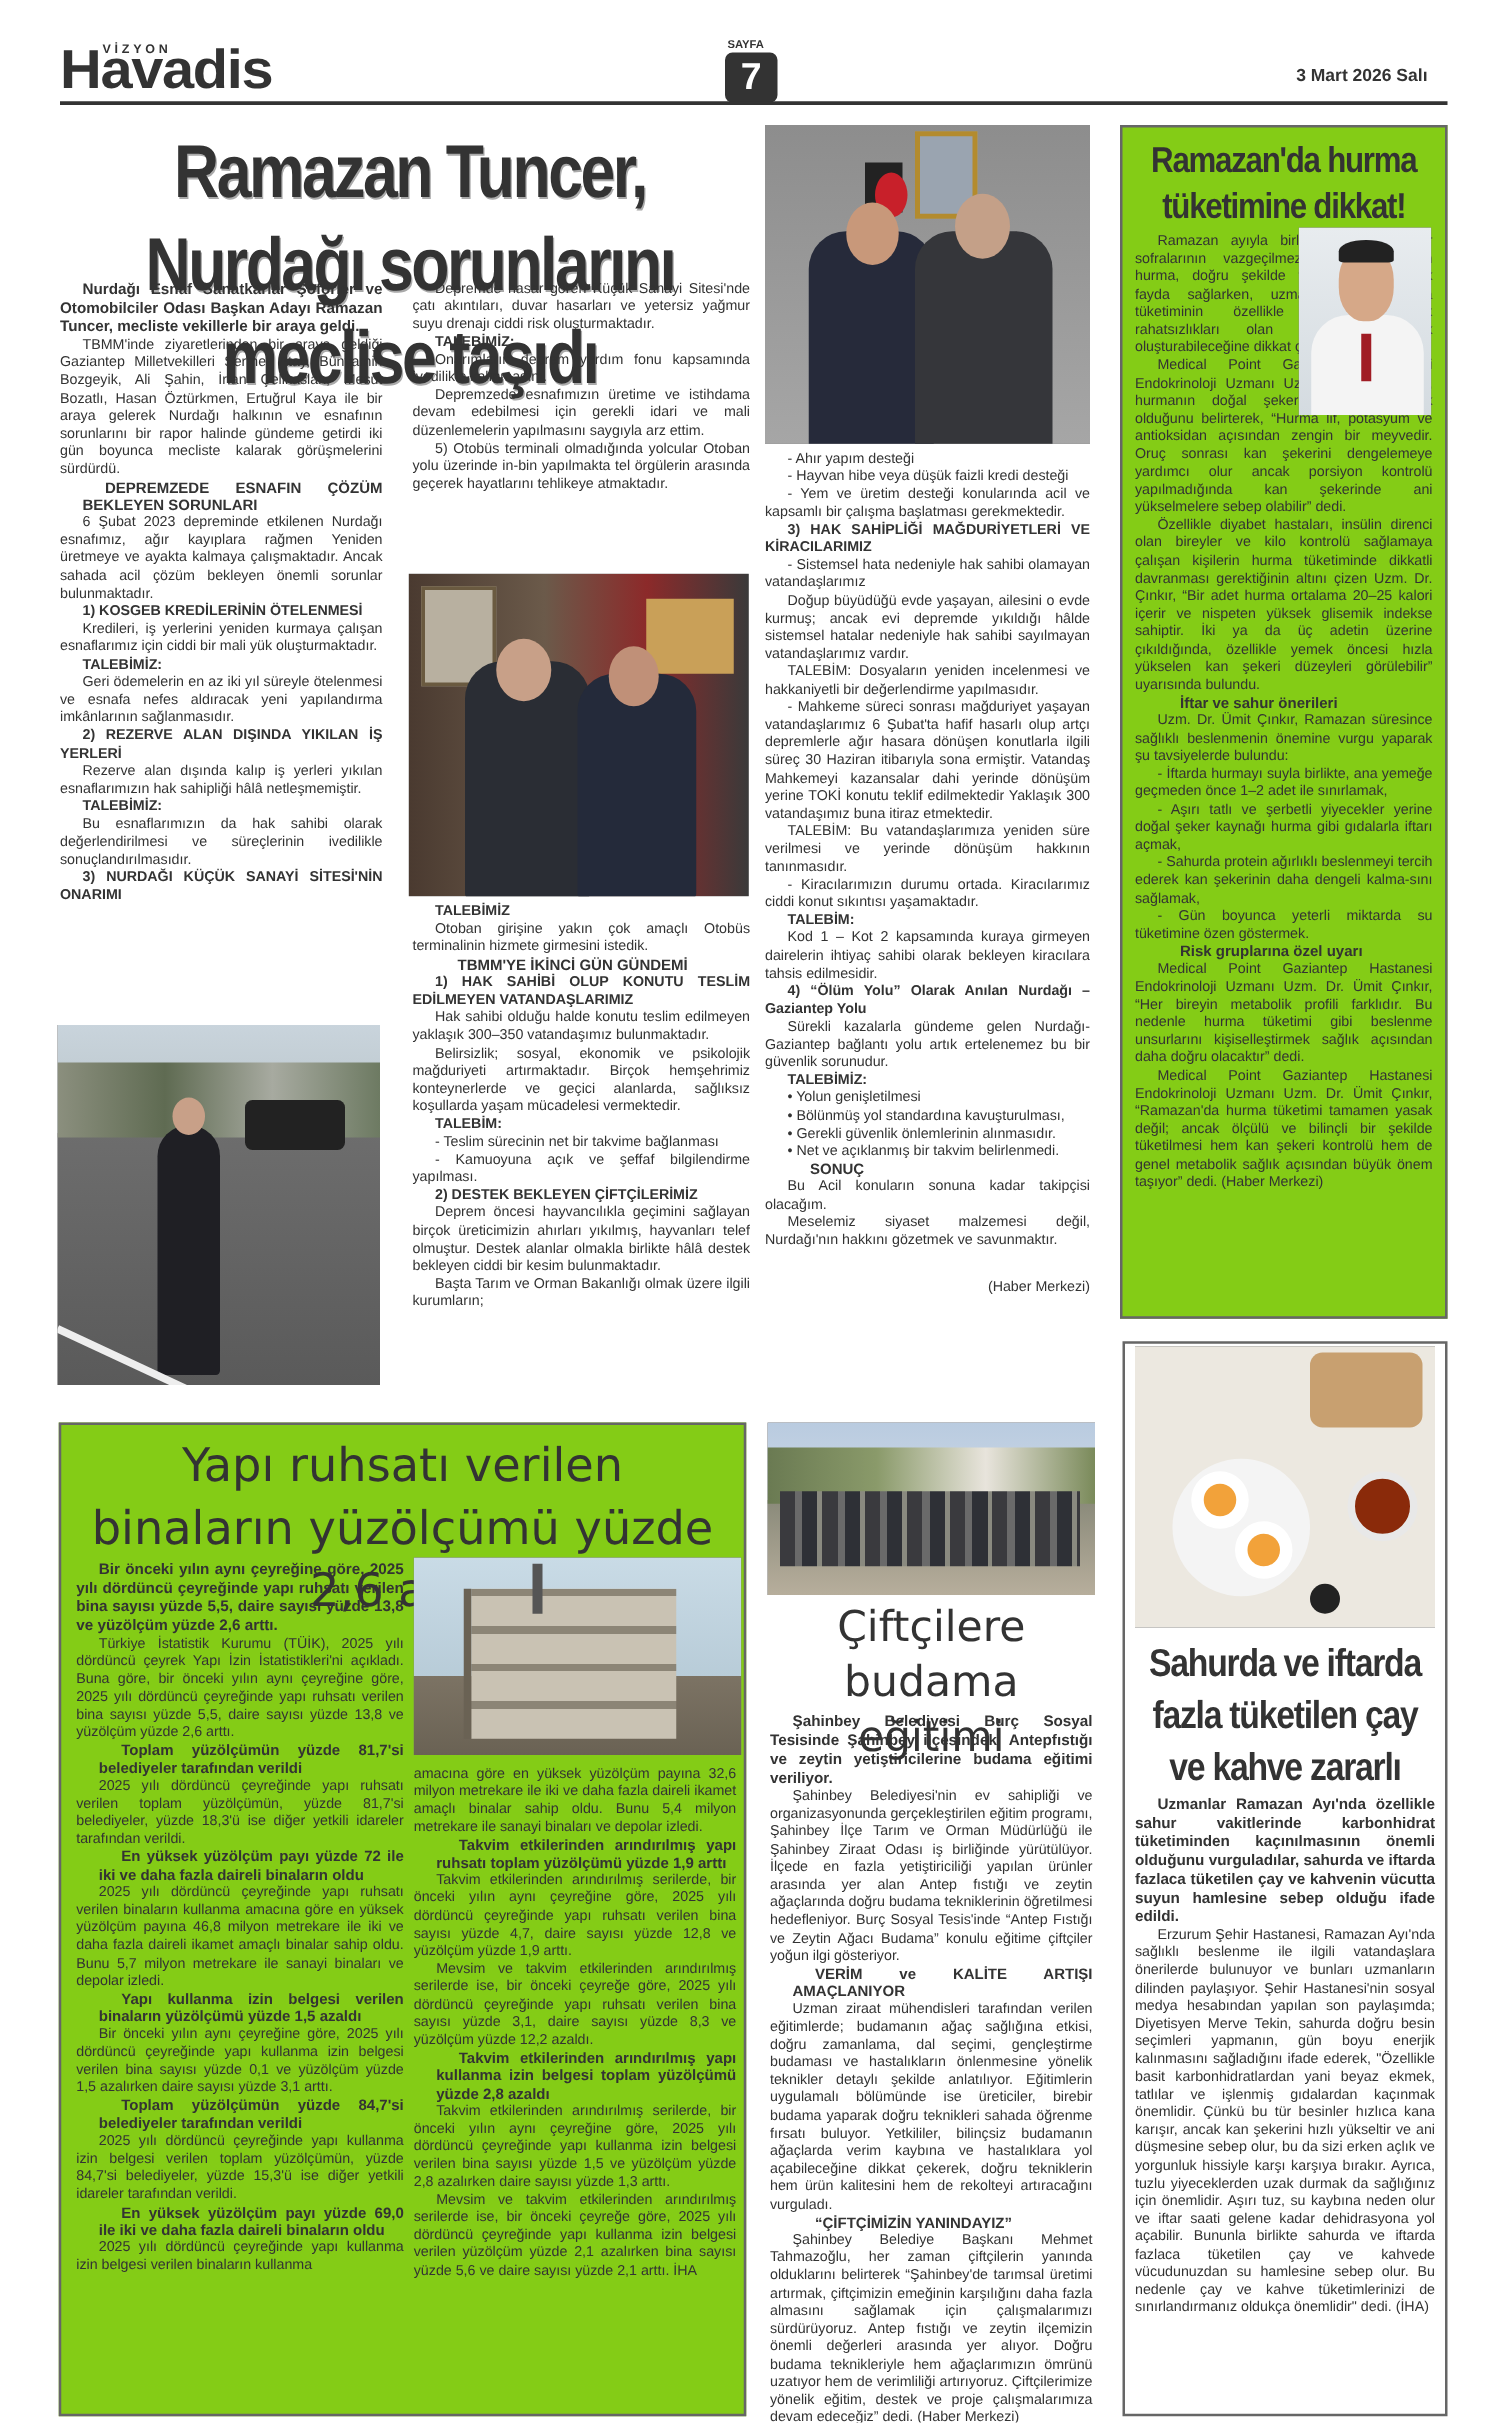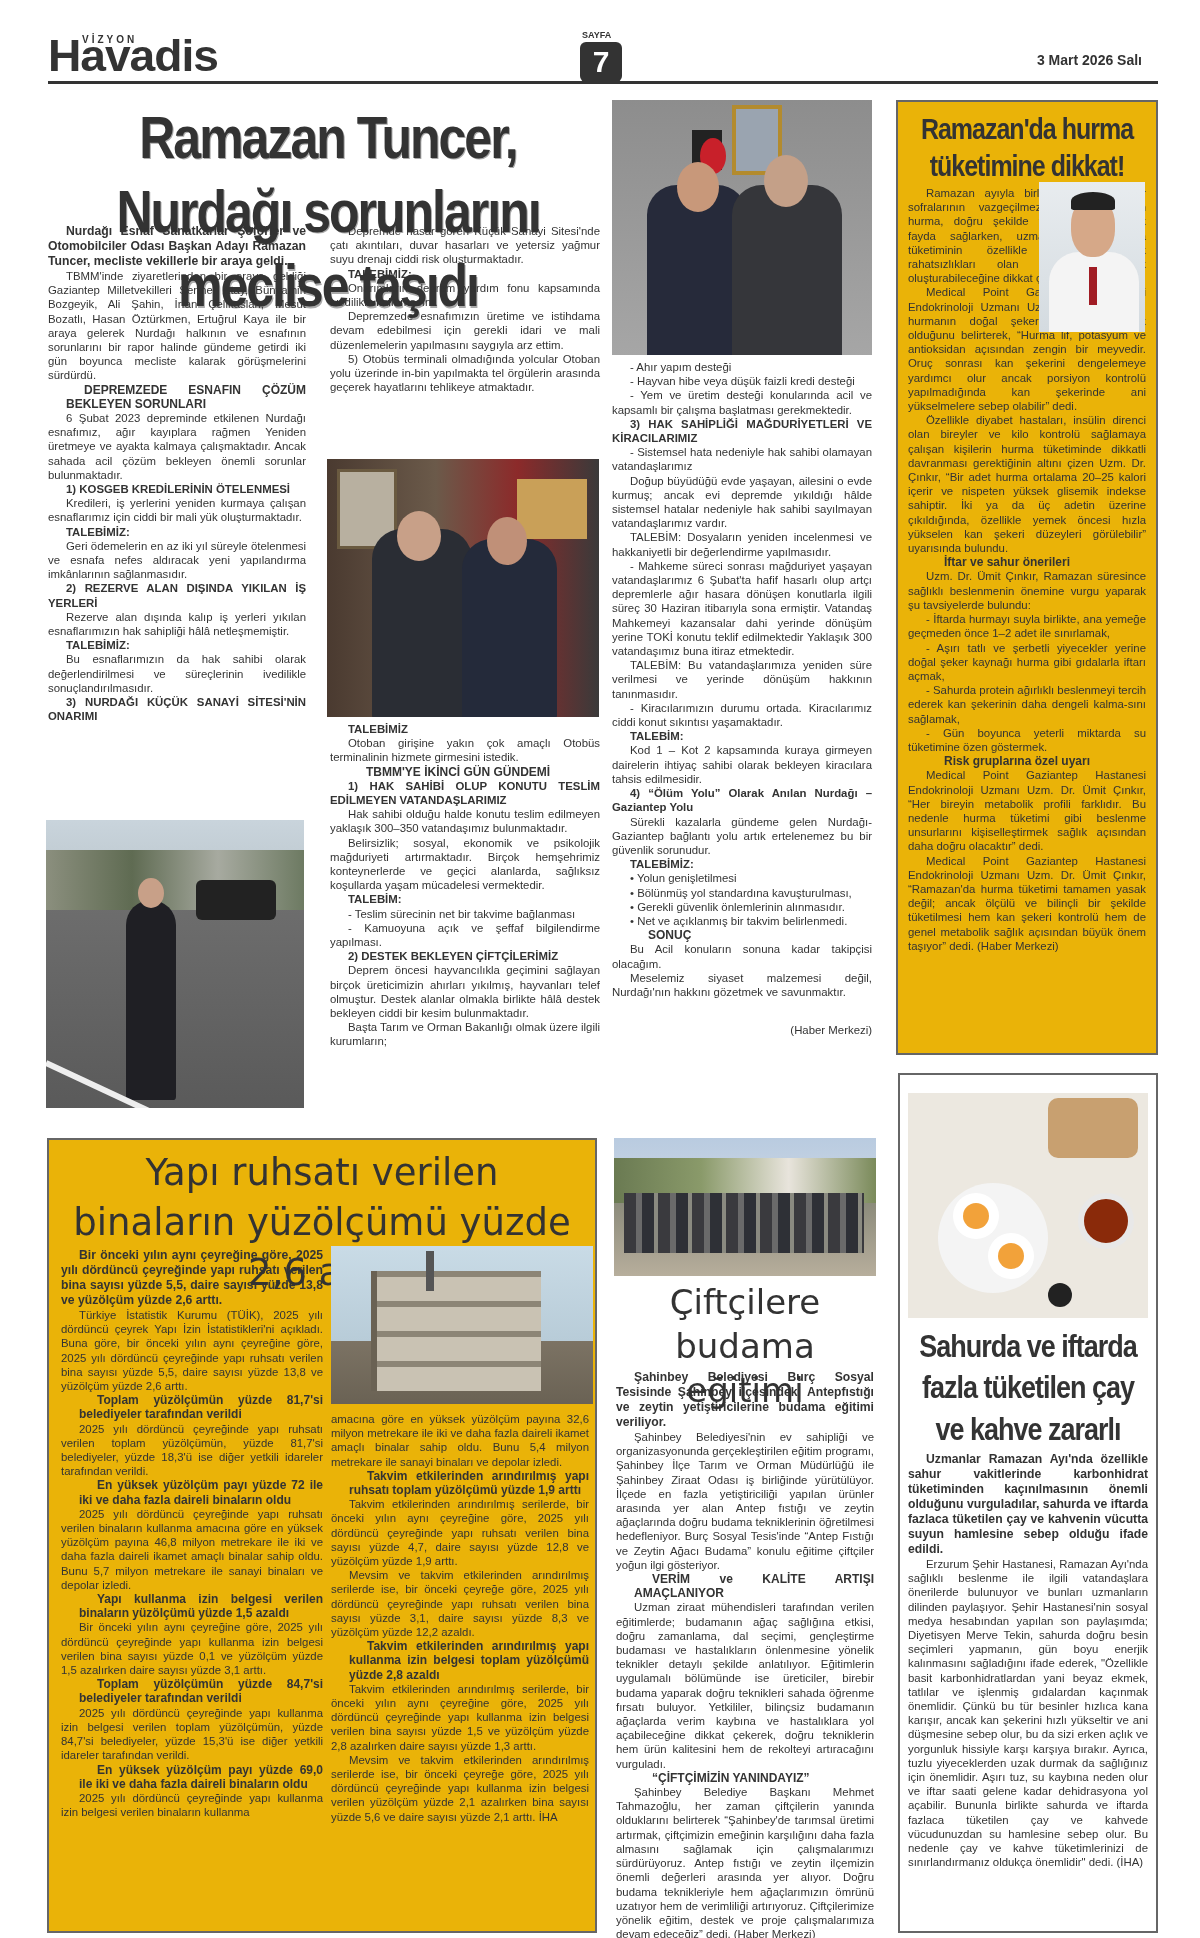--- a/index.html
+++ b/index.html
@@ -15,21 +15,21 @@
   .main-headline { left: 48px; top: 100px; width: 560px; font-family: "Liberation Sans", sans-serif; font-weight: bold; font-size: 50px; line-height: 62px; color: #333; text-align: center; letter-spacing: -2px; transform: scaleY(1.2); transform-origin: top; text-shadow: 1px 1px 0 #aaa; }
   .col { font-size: 11.4px; line-height: 14.2px; color: #333; text-align: justify; }
   .col p { text-indent: 18px; }
   .col .lead { font-weight: 900; font-size: 12.2px; line-height: 15px; }
   .col .sub { font-weight: 900; padding-left: 18px; font-size: 12px; }
   .col .subp { font-weight: bold; text-indent: 18px; }
   .col .right { text-align: right; margin-top: 24px; }
   .photo { background: #777; position: absolute; overflow: hidden; }
   .photo .ph-bg { position: absolute; inset: 0; }
   .figure { position: absolute; border-radius: 30px 30px 4px 4px; }
-  .boxed { position: absolute; background: #eab308; border: 2px solid #666; }
+  .boxed { position: absolute; background: #84cc16; border: 2px solid #666; }
   .side-title { font-weight: bold; font-size: 25px; line-height: 32px; text-align: center; color: #333; letter-spacing: -1px; transform: scaleY(1.15); transform-origin: top; }
   .sans-title { font-family: "DejaVu Sans", sans-serif; font-size: 37px; line-height: 50px; text-align: center; color: #333; }
   .cift-title { font-family: "DejaVu Sans", sans-serif; font-size: 34px; line-height: 44px; text-align: center; color: #333; }
   .bold-title { font-weight: bold; font-size: 27px; line-height: 36px; text-align: center; color: #333; letter-spacing: -1px; transform: scaleY(1.15); transform-origin: top; }
 </style>
 </head>
 <body>
 
 <div class="abs masthead-logo">
   <span class="logo-small">VİZYON</span>
@@ -202,21 +202,21 @@
 <div class="abs cift-title" style="left:614px; top:1280px; width:262px;">Çiftçilere budama eğitimi</div>
 <div class="abs col" id="budama-body" style="left:616px; top:1370px; width:258px;">
     <p class="lead">Şahinbey Belediyesi Burç Sosyal Tesisinde Şahinbey ilçesindeki Antepfıstığı ve zeytin yetiştiricilerine budama eğitimi veriliyor.</p>
     <p>Şahinbey Belediyesi'nin ev sahipliği ve organizasyonunda gerçekleştirilen eğitim programı, Şahinbey İlçe Tarım ve Orman Müdürlüğü ile Şahinbey Ziraat Odası iş birliğinde yürütülüyor. İlçede en fazla yetiştiriciliği yapılan ürünler arasında yer alan Antep fıstığı ve zeytin ağaçlarında doğru budama tekniklerinin öğretilmesi hedefleniyor. Burç Sosyal Tesis'inde “Antep Fıstığı ve Zeytin Ağacı Budama” konulu eğitime çiftçiler yoğun ilgi gösteriyor.</p>
     <p class="sub">VERİM ve KALİTE ARTIŞI AMAÇLANIYOR</p>
     <p>Uzman ziraat mühendisleri tarafından verilen eğitimlerde; budamanın ağaç sağlığına etkisi, doğru zamanlama, dal seçimi, gençleştirme budaması ve hastalıkların önlenmesine yönelik teknikler detaylı şekilde anlatılıyor. Eğitimlerin uygulamalı bölümünde ise üreticiler, birebir budama yaparak doğru teknikleri sahada öğrenme fırsatı buluyor. Yetkililer, bilinçsiz budamanın ağaçlarda verim kaybına ve hastalıklara yol açabileceğine dikkat çekerek, doğru tekniklerin hem ürün kalitesini hem de rekolteyi artıracağını vurguladı.</p>
     <p class="sub">“ÇİFTÇİMİZİN YANINDAYIZ”</p>
     <p>Şahinbey Belediye Başkanı Mehmet Tahmazoğlu, her zaman çiftçilerin yanında olduklarını belirterek “Şahinbey'de tarımsal üretimi artırmak, çiftçimizin emeğinin karşılığını daha fazla almasını sağlamak için çalışmalarımızı sürdürüyoruz. Antep fıstığı ve zeytin ilçemizin önemli değerleri arasında yer alıyor. Doğru budama teknikleriyle hem ağaçlarımızın ömrünü uzatıyor hem de verimliliği artırıyoruz. Çiftçilerimize yönelik eğitim, destek ve proje çalışmalarımıza devam edeceğiz” dedi. (Haber Merkezi)</p>
   </div>
 
-<div class="boxed" style="left:898px; top:1073px; width:260px; height:860px; background:#ffffff; padding:18px 8px;">
+<div class="boxed" style="left:898px; top:1073px; width:260px; height:860px; background:#ffffff; padding:2px 8px;">
   <div class="photo" style="position:relative; width:240px; height:225px;">
     <div class="ph-bg" style="background:#ece8e0;"></div>
     <div style="position:absolute; left:140px; top:5px; width:90px; height:60px; background:#c8a070; border-radius:10px;"></div>
     <div style="position:absolute; left:30px; top:90px; width:110px; height:110px; background:#f4f4f4; border-radius:50%;"></div>
     <div style="position:absolute; left:55px; top:110px; width:26px; height:26px; background:#f2a23a; border-radius:50%; box-shadow:0 0 0 10px #fff;"></div>
     <div style="position:absolute; left:90px; top:150px; width:26px; height:26px; background:#f2a23a; border-radius:50%; box-shadow:0 0 0 10px #fff;"></div>
     <div style="position:absolute; left:170px; top:100px; width:56px; height:56px; background:#8a2a0a; border-radius:50%; border:6px solid #e8e8e8;"></div>
     <div style="position:absolute; left:140px; top:190px; width:24px; height:24px; background:#222; border-radius:50%;"></div>
   </div>
   <div class="bold-title" style="margin-top:8px;">Sahurda ve iftarda fazla tüketilen çay ve kahve zararlı</div>

